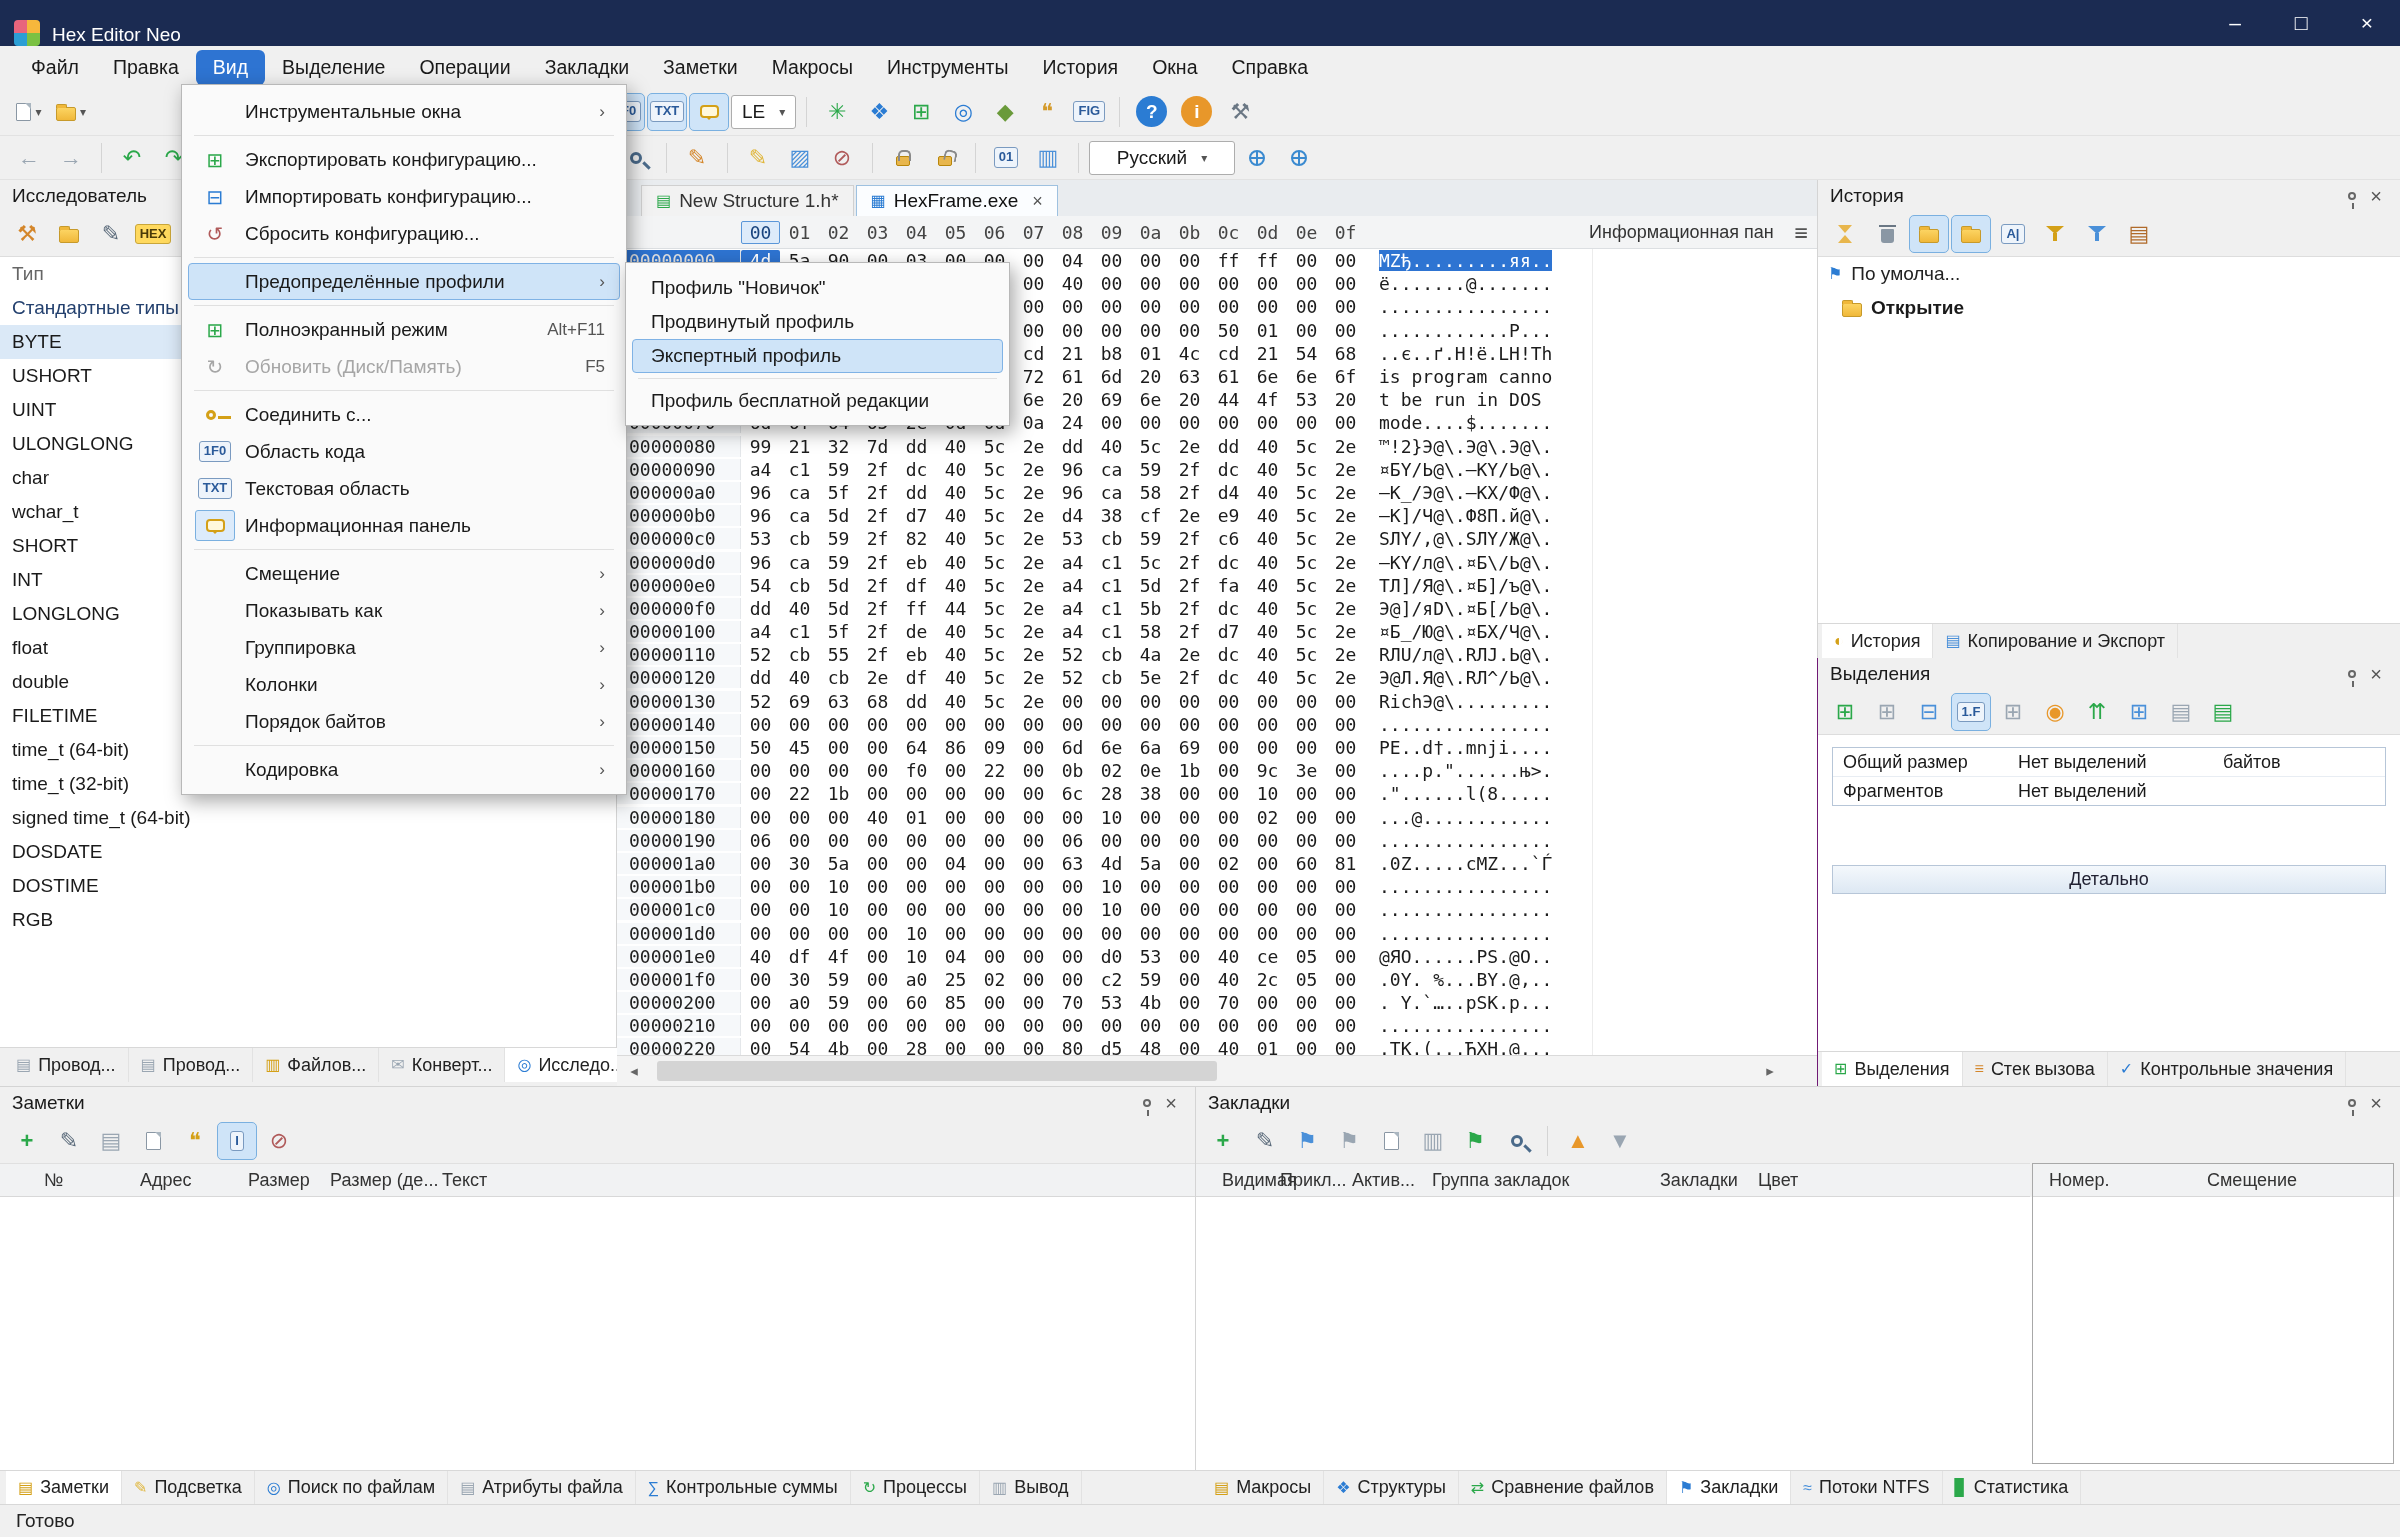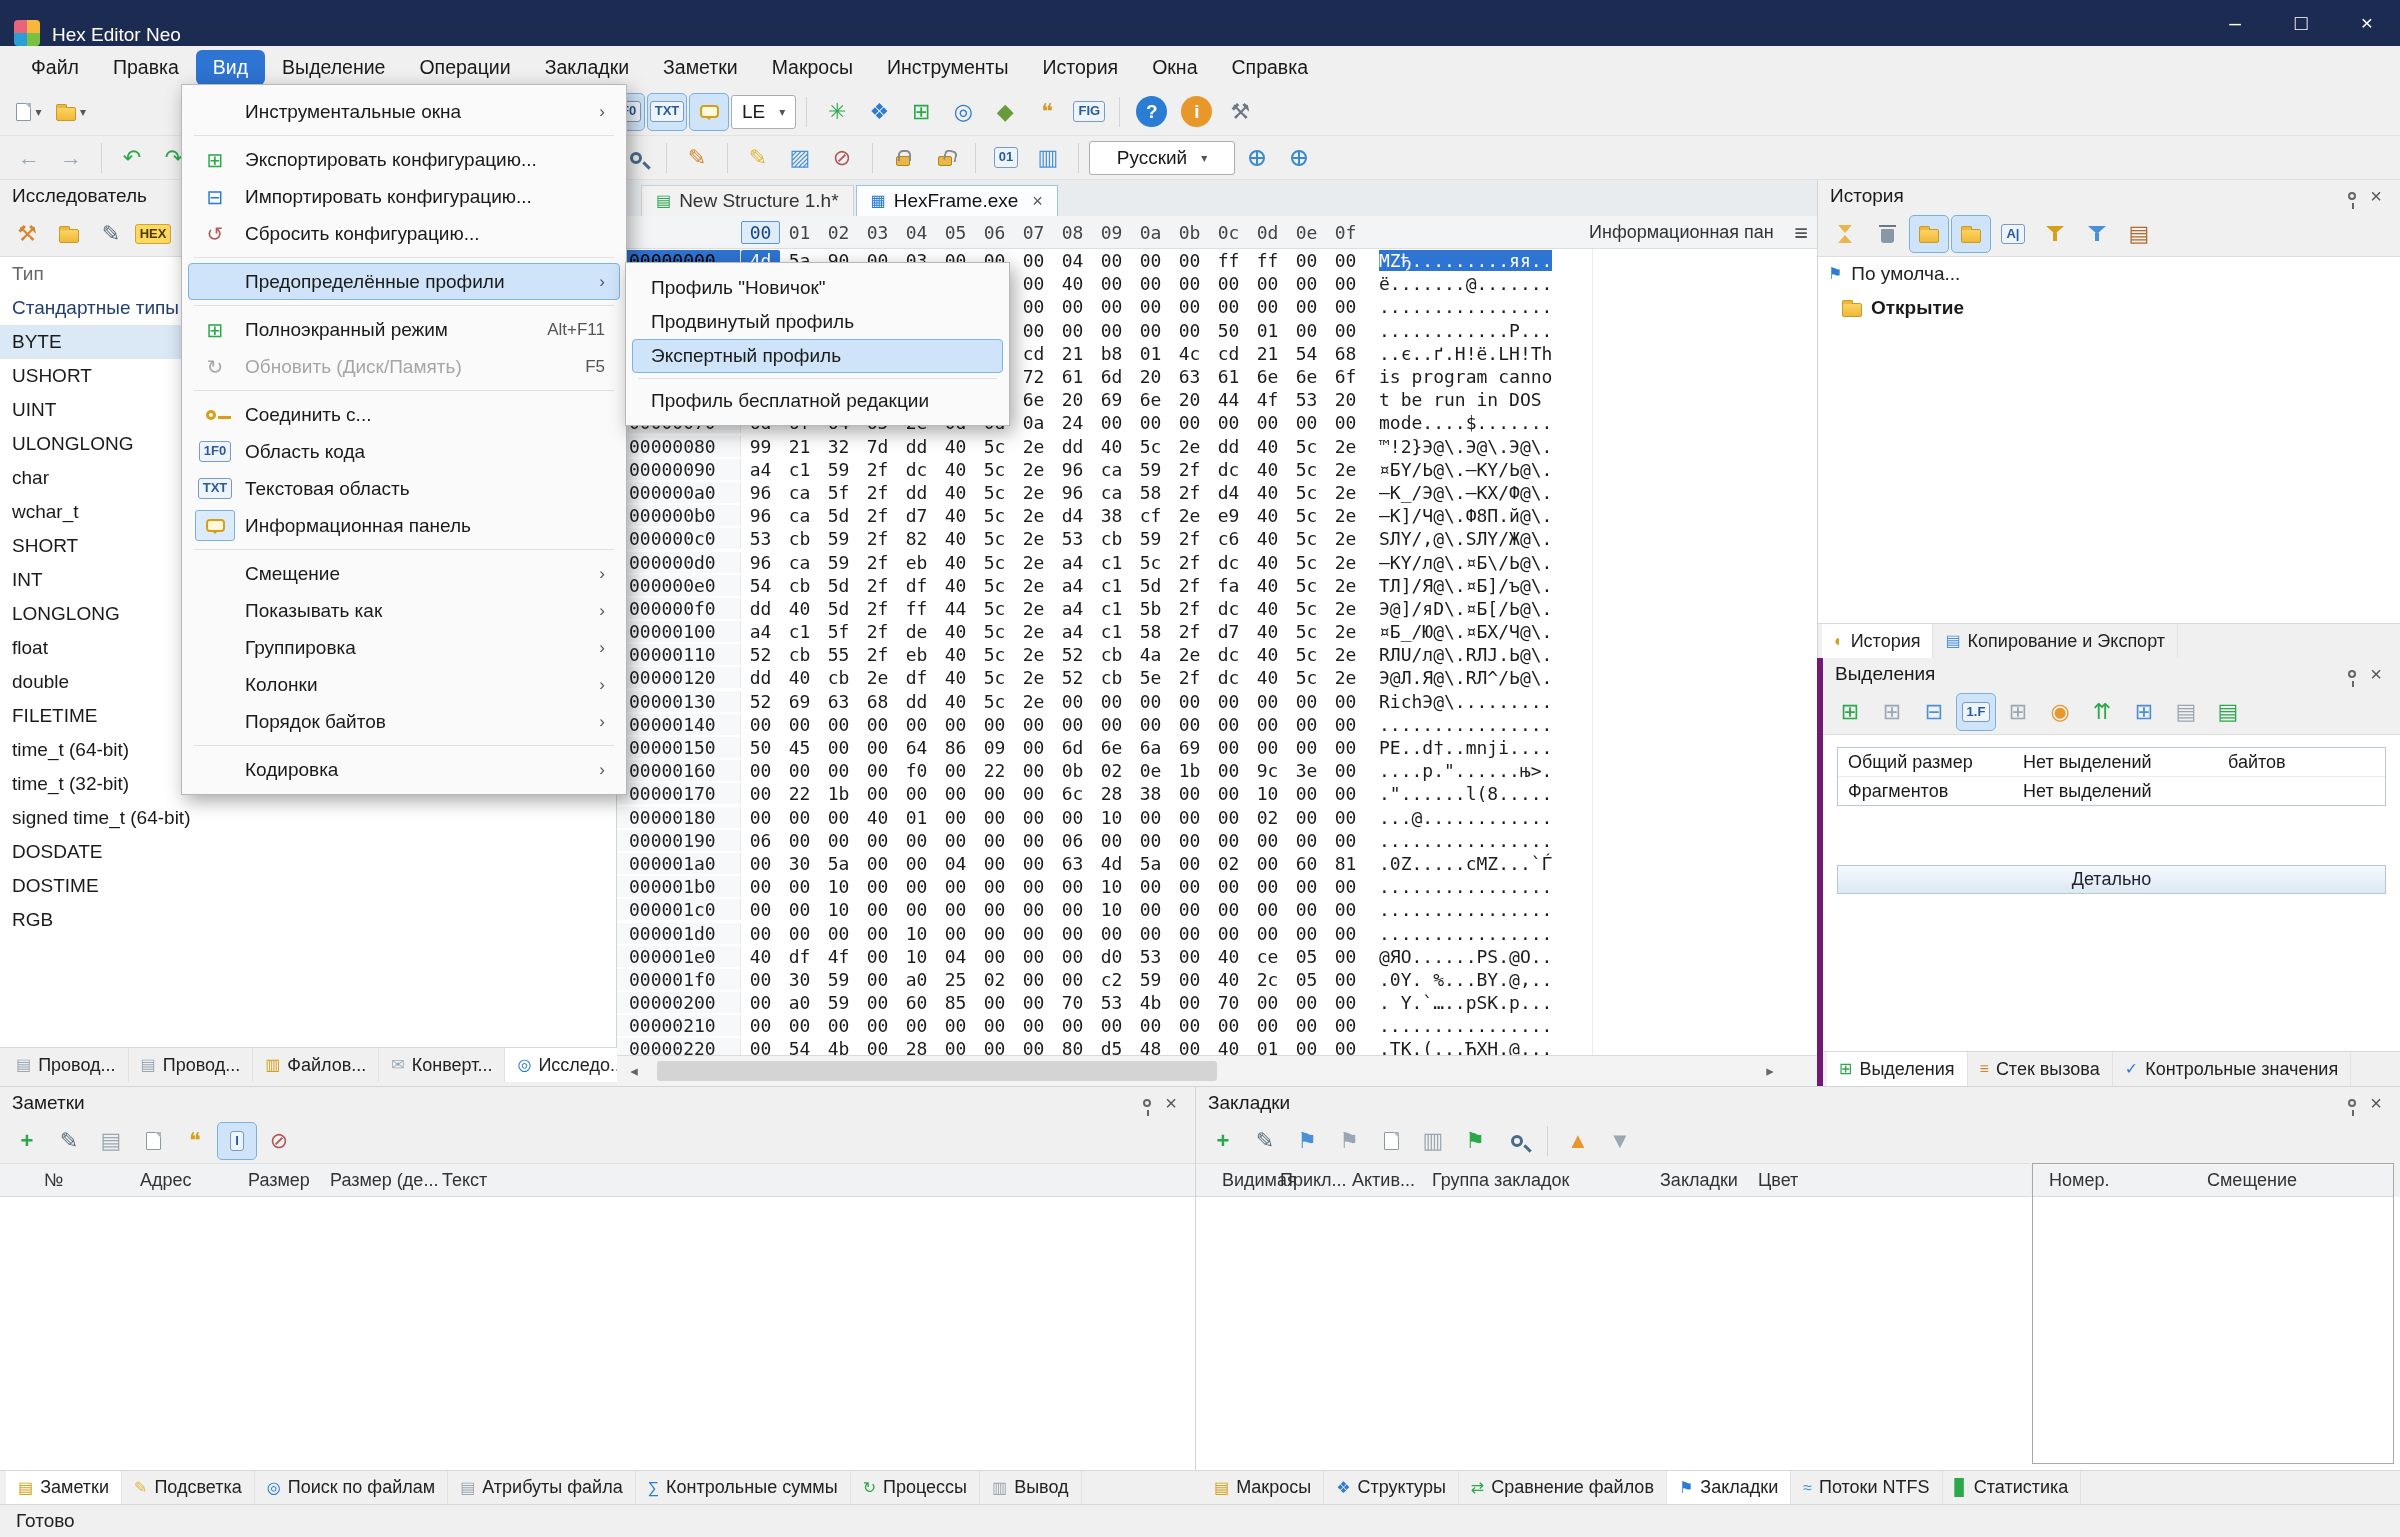--- a/index.html
+++ b/index.html
@@ -109,36 +109,36 @@
   .hh-col.cur{background:#ddebfa;border:1px solid #5a96d8;border-radius:2px;color:#19447e;}
   .hh-text{width:214px;flex:none;}
   .hh-info{flex:1;font-family:"Liberation Sans",sans-serif;font-size:18px;color:#333;padding-left:10px;
            white-space:nowrap;overflow:hidden;}
   .hh-menu{width:32px;text-align:center;color:#555;font-size:22px;}
   #hex-body{flex:1;background:#fff;overflow:hidden;position:relative;
             font-family:"DejaVu Sans Mono",monospace;font-size:18px;color:#1c1c1c;}
   #hex-body::after{content:"";position:absolute;left:975px;top:0;bottom:0;width:1px;background:#ececec;}
   .hxrow{display:flex;align-items:center;height:23.2px;}
   .hxaddr{width:124px;flex:none;background:#f6f8fa;border-right:1px solid #e4e7ea;padding-left:12px;box-sizing:border-box;color:#222;}
-  .hxaddr.sel{background:#2e74d2;color:#000000;}
+  .hxaddr.sel{background:#2e74d2;color:#e5e5e5;}
   .hxbytes{display:flex;}
   .hxb{width:39px;text-align:center;}
   .hxb.sel{background:#2e74d2;color:#fff;border-radius:2px;}
   .hxtext{margin-left:14px;white-space:pre;}
   .hxtext.sel{background:#2e74d2;color:#fff;}
   #hex-scroll{height:30px;background:#f3f3f3;border-top:1px solid #dadada;position:relative;flex:none;}
   .scr-arrow{position:absolute;top:4px;width:22px;height:22px;display:flex;align-items:center;justify-content:center;color:#666;font-size:15px;}
   #scr-thumb{position:absolute;left:40px;top:5px;width:560px;height:20px;background:#d4d4d4;border-radius:3px;}
 
   
   #history{left:1817px;top:180px;width:583px;height:478px;border-left:1px solid #d4d4d4;}
   #hist-content{flex:1;background:#fff;border-top:1px solid #ddd;font-size:19px;overflow:hidden;}
   .hist-default{height:34px;display:flex;align-items:center;gap:9px;padding-left:10px;color:#222;}
   .hist-tree{height:34px;display:flex;align-items:center;gap:9px;padding-left:24px;font-weight:bold;}
-  #selections{left:1817px;top:658px;width:583px;height:428px;border-left:6px solid #701a75;}
+  #selections{left:1817px;top:658px;width:583px;height:428px;border-left:1px solid #701a75;}
   #sel-content{flex:1;background:#fff;border-top:1px solid #ddd;position:relative;overflow:hidden;}
   .infobox{position:absolute;left:14px;right:14px;top:12px;border:1px solid #b7c6d8;background:#fff;}
   .infobar{height:27px;background:linear-gradient(#f4f8fc,#dde8f3);border-bottom:1px solid #b7c6d8;
            display:flex;align-items:center;justify-content:center;font-size:18px;color:#223;}
   .inforow{display:flex;height:28px;align-items:center;font-size:18px;border-bottom:1px solid #e8edf3;}
   .inforow:last-child{border-bottom:none;}
   .ic1{width:175px;padding-left:10px;}
   .ic2{width:205px;}
   .ic3{flex:1;}
   .detailbar{position:absolute;left:14px;right:14px;top:130px;height:27px;background:linear-gradient(#f4f8fc,#dde8f3);

